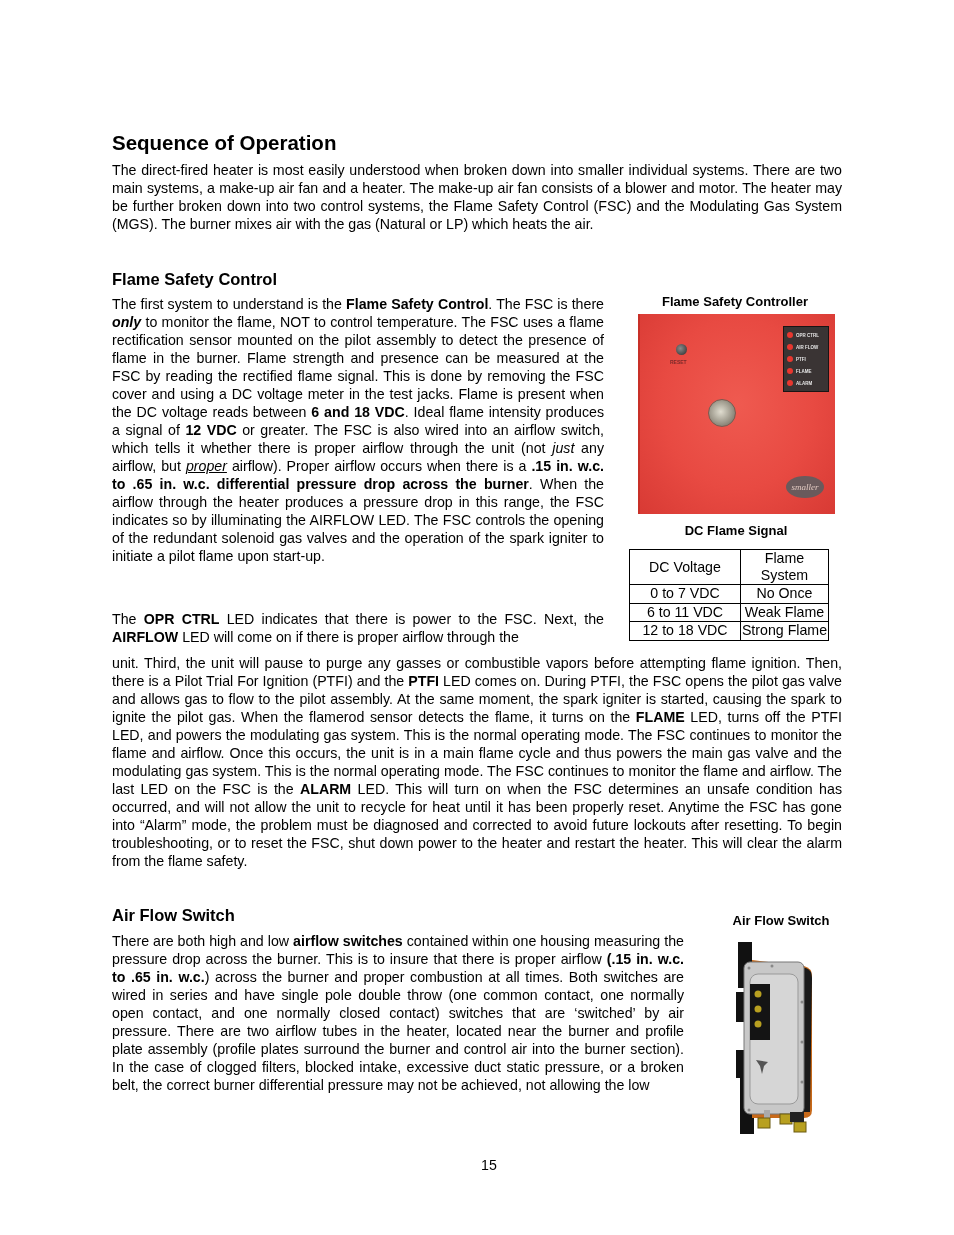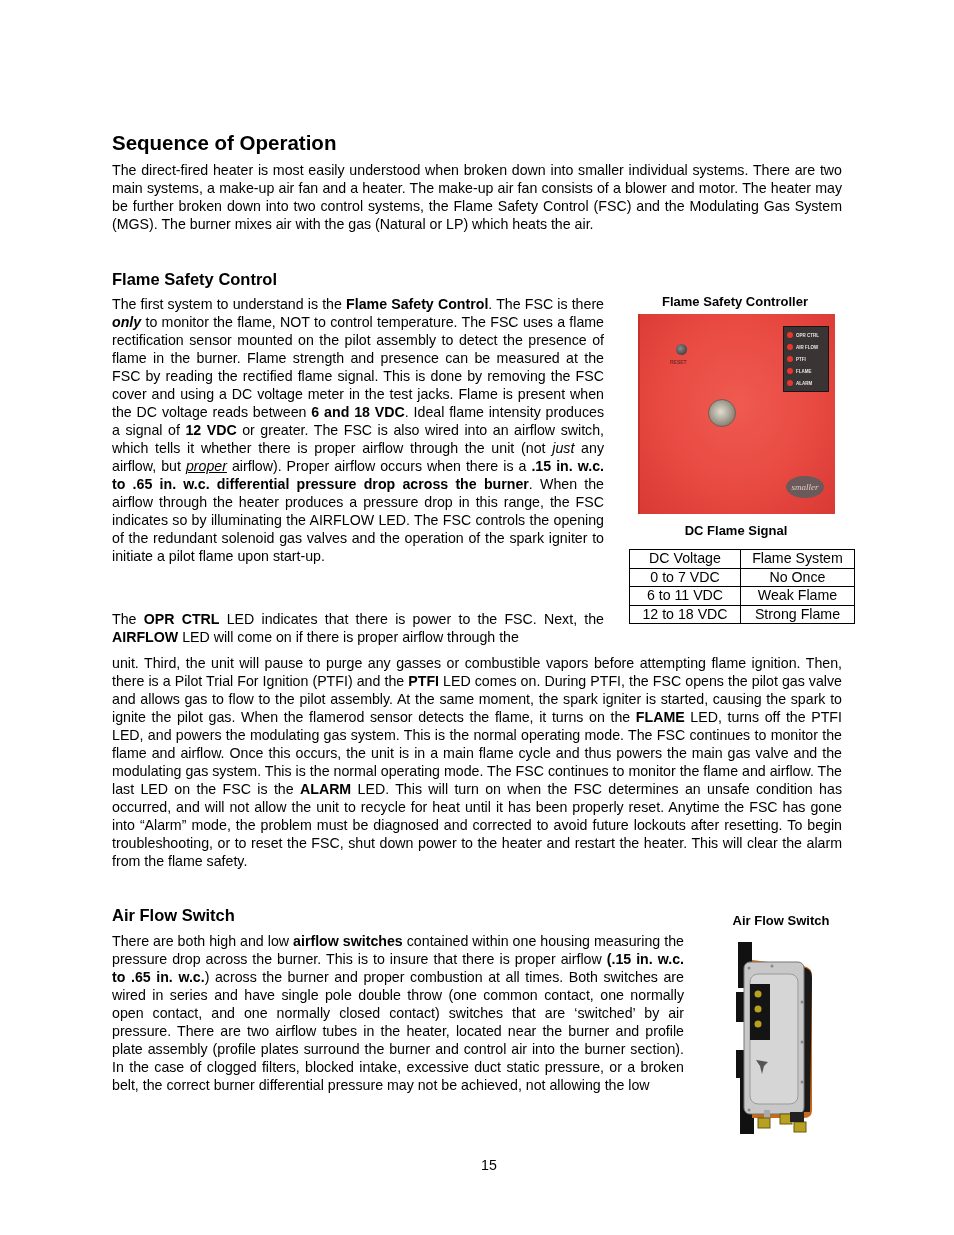--- a/index.html
+++ b/index.html
@@ -32,21 +32,21 @@
     border: 1px solid #1a1414; }
   .led-row { position: absolute; left: 3px; height: 10px; display: flex; align-items: center; }
   .led { width: 6px; height: 6px; border-radius: 50%; background: #e8372f; margin-right: 3px; }
   .led-txt { font-size: 4.5px; color: #e6e6e6; font-weight: bold; white-space: nowrap; }
   .logo { left: 146px; top: 162px; width: 38px; height: 22px; border-radius: 50%;
     background: #6a5a5c; color: #e0c8c0; font-size: 9px; font-family: "Liberation Serif", serif;
     display: flex; align-items: center; justify-content: center; font-style: italic; }
 
   
   table.sig {
-    position: absolute; left: 629px; top: 549px; width: 226px;
+    position: absolute; left: 629px; top: 549px; width: 200px;
     border-collapse: collapse; font-size: 14.2px;
   }
   table.sig td {
     border: 1px solid #000; text-align: center; padding: 0; height: 17.5px; line-height: 17px;
   }
 
   
   .afs { left: 732px; top: 942px; width: 88px; height: 192px; }
   .page-num { left: 12px; width: 954px; top: 1157px; text-align: center; font-size: 14.2px; }
 </style>

